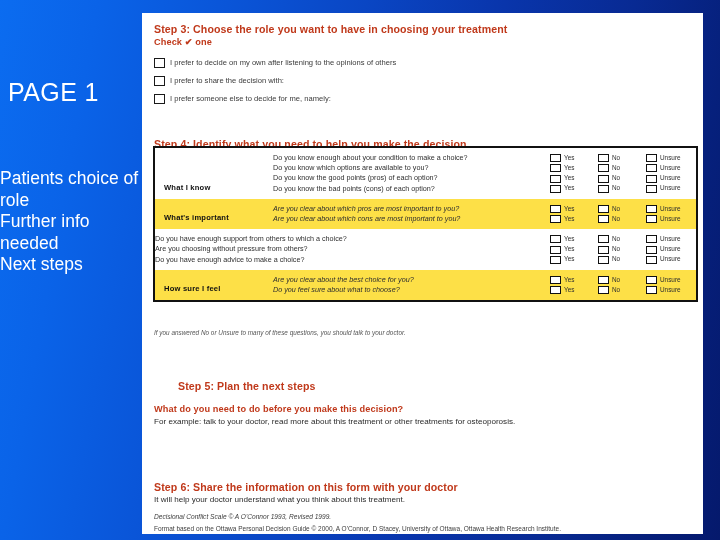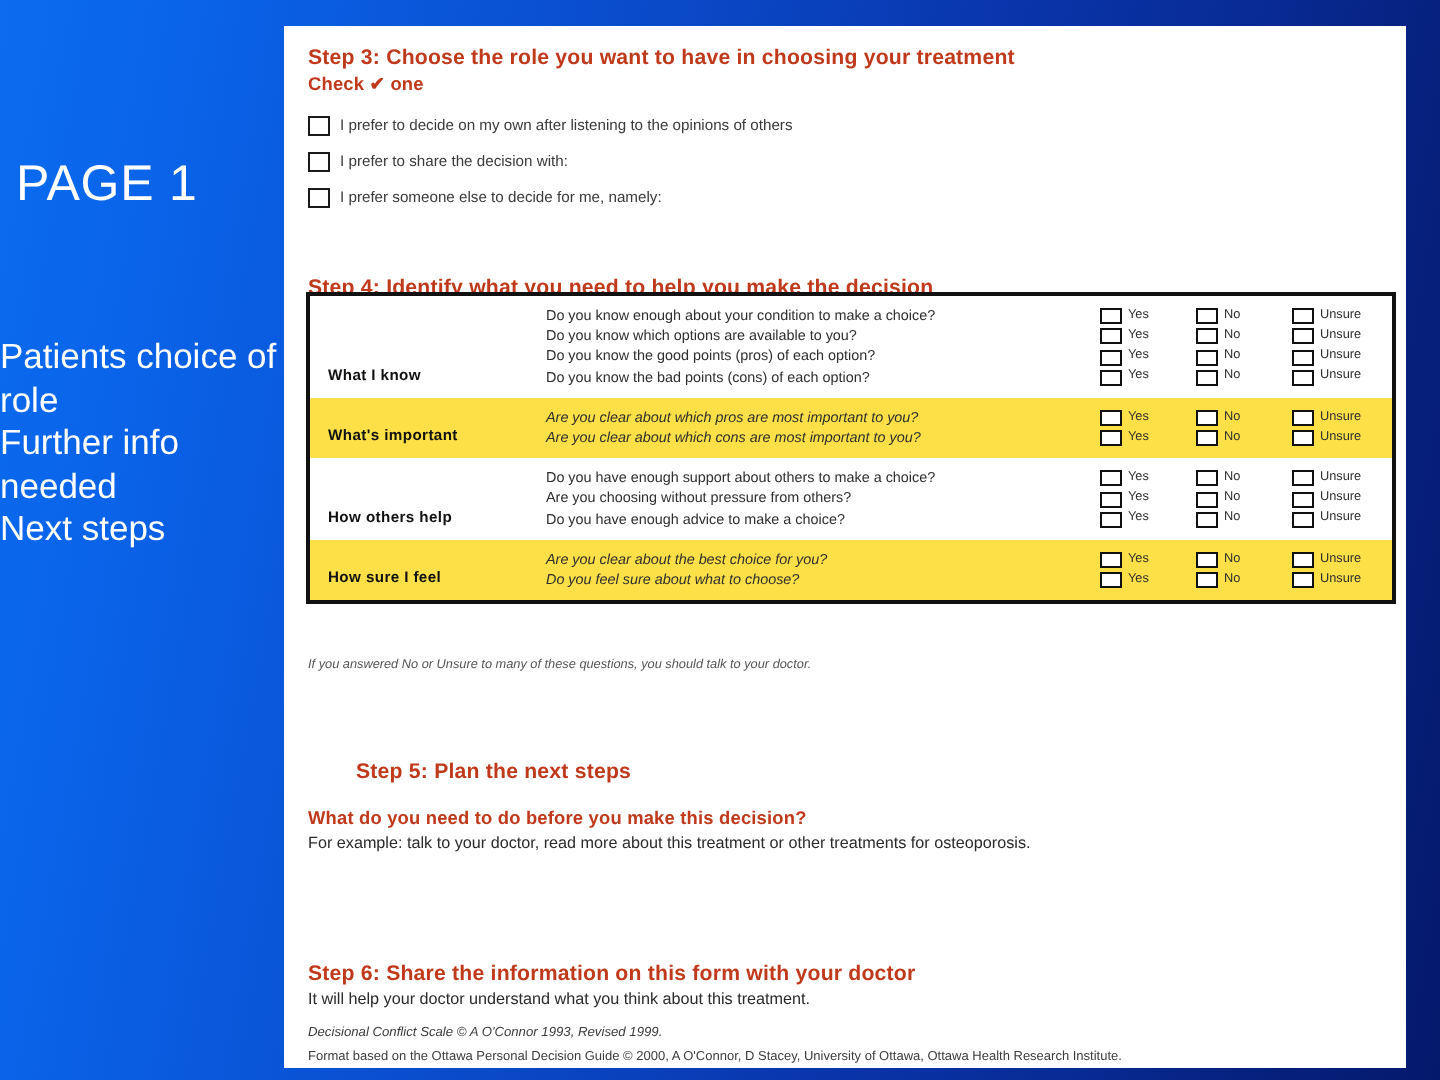--- a/index.html
+++ b/index.html
@@ -371,23 +371,22 @@
               </span>
             <span class="anscell">
                 <span class="cbox2"></span>
                 <span class="anslabel">Unsure</span>
               </span>
           </div>
         </div>
       </div>
 
       <div class="trow">
-        <div class="tcat">How others help</div>
         <div class="tquestions">
-          <div class="tq">Do you have enough support about others to make a choice?</div>
+          <div class="tq">Do you have enough support from others to which a choice?</div>
           <div class="tq">Are you choosing without pressure from others?</div>
           <div class="tq">Do you have enough advice to make a choice?</div>
         </div>
         <div class="tanswers">
           <div class="ansrow">
             <span class="anscell">
                 <span class="cbox2"></span>
                 <span class="anslabel">Yes</span>
               </span>
             <span class="anscell">

